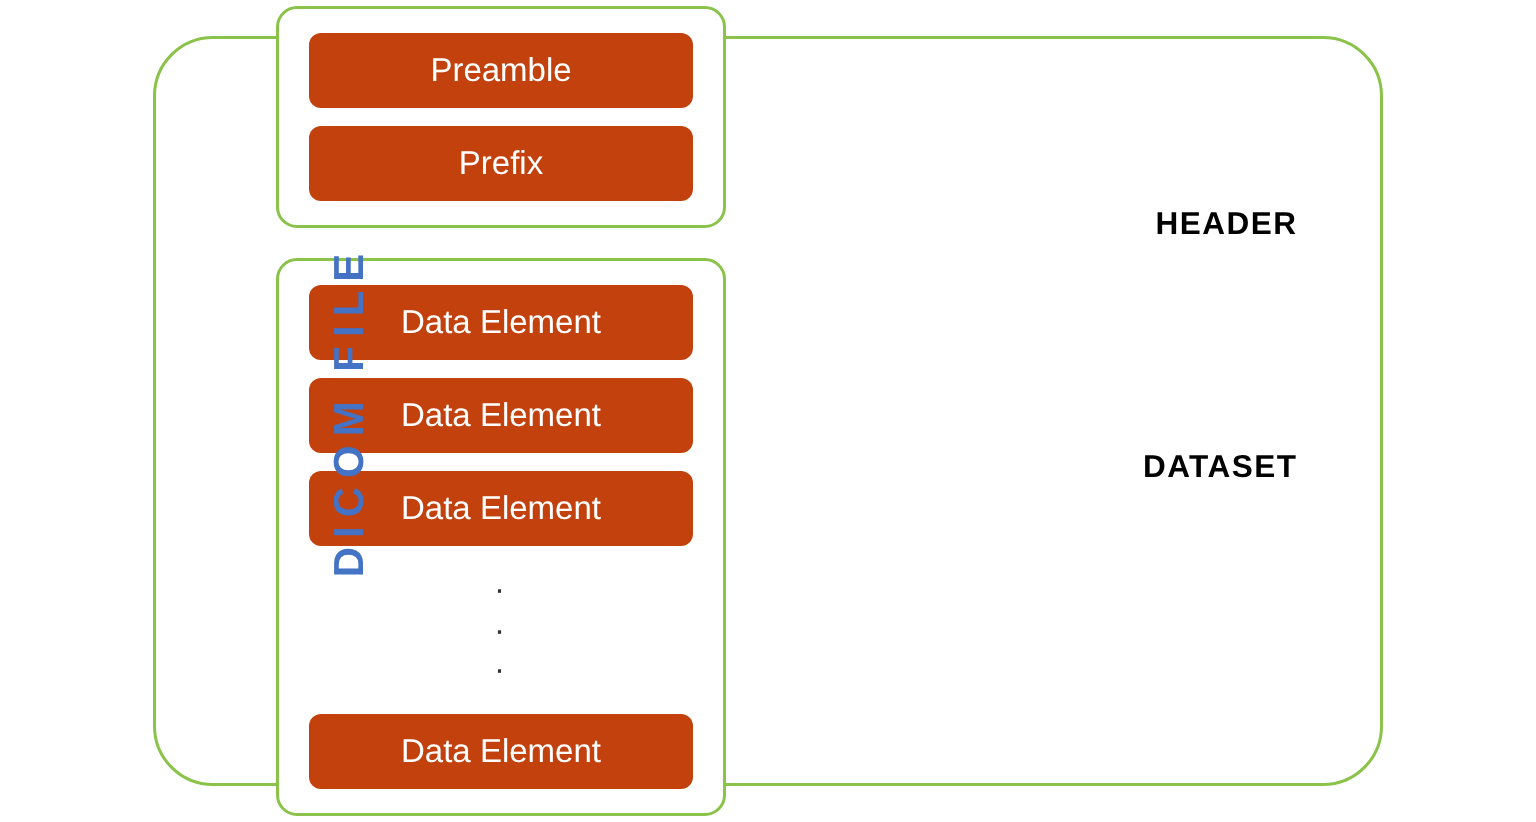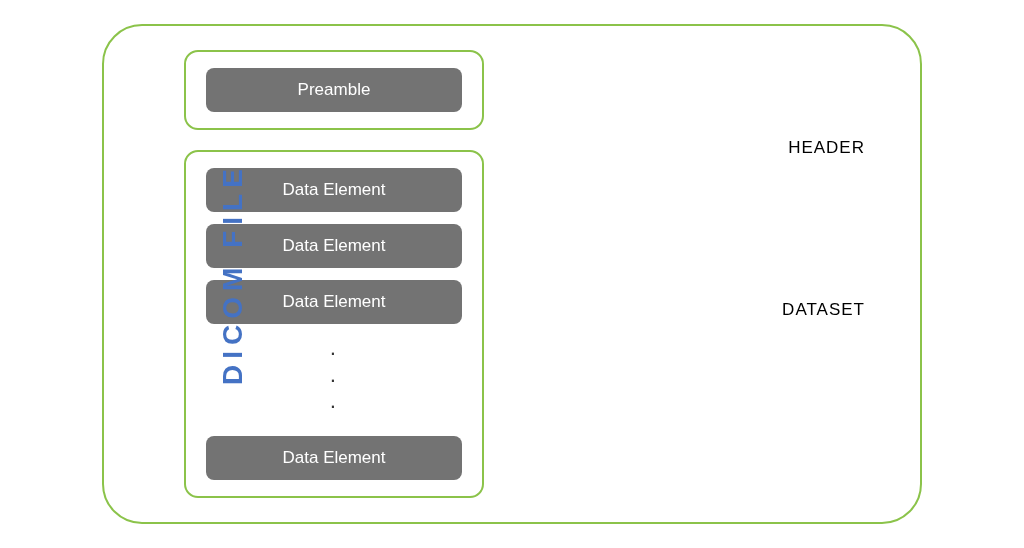--- a/index.html
+++ b/index.html
@@ -69,46 +69,46 @@
       padding: 16px 20px;
       width: 300px;
       display: flex;
       flex-direction: column;
       gap: 12px;
       background: #ffffff;
     }
 
     
     .pill-btn {
-      background: #737373;
+      background: #c2410c;
       color: #ffffff;
       border-radius: 8px;
       padding: 12px 20px;
       text-align: center;
-      font-size: 17px;
+      font-size: 22px;
       font-weight: 500;
       width: 100%;
       cursor: default;
     }
 
     
     .dots {
       text-align: center;
       font-size: 22px;
       color: #333;
       letter-spacing: 2px;
       padding: 4px 0;
       line-height: 1.2;
     }
 
     
     .section-label {
       position: absolute;
-      font-size: 17px;
-      font-weight: 400;
+      font-size: 21px;
+      font-weight: 700;
       color: #000000;
       letter-spacing: 1px;
       right: 55px;
     }
 
     .label-header {
       top: 112px;
     }
 
     .label-dataset {
@@ -129,20 +129,21 @@
 <div class="diagram-container">
   <div class="outer-box">
 
     <div class="dicom-label">DICOM FILE</div>
 
     <div class="inner-content">
 
       <div class="section-row">
         <div class="section-box">
           <div class="pill-btn">Preamble</div>
+          <div class="pill-btn">Prefix</div>
         </div>
       </div>
 
       <div class="section-row">
         <div class="section-box">
           <div class="pill-btn">Data Element</div>
           <div class="pill-btn">Data Element</div>
           <div class="pill-btn">Data Element</div>
           <div class="dots">·<br>·<br>·</div>
           <div class="pill-btn">Data Element</div>

